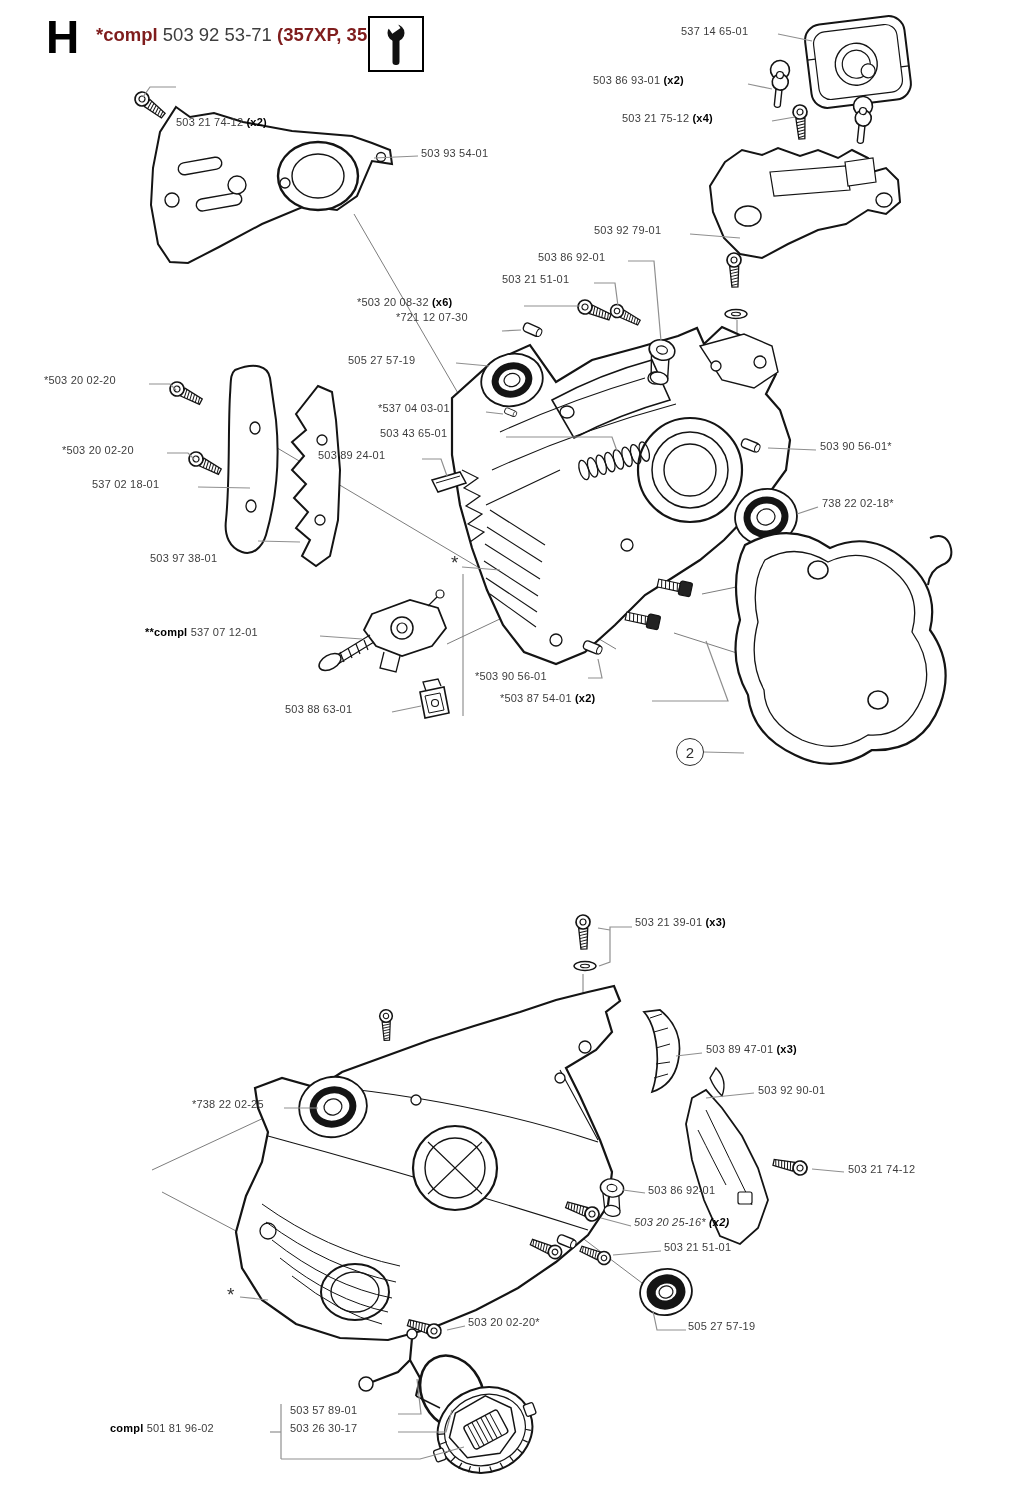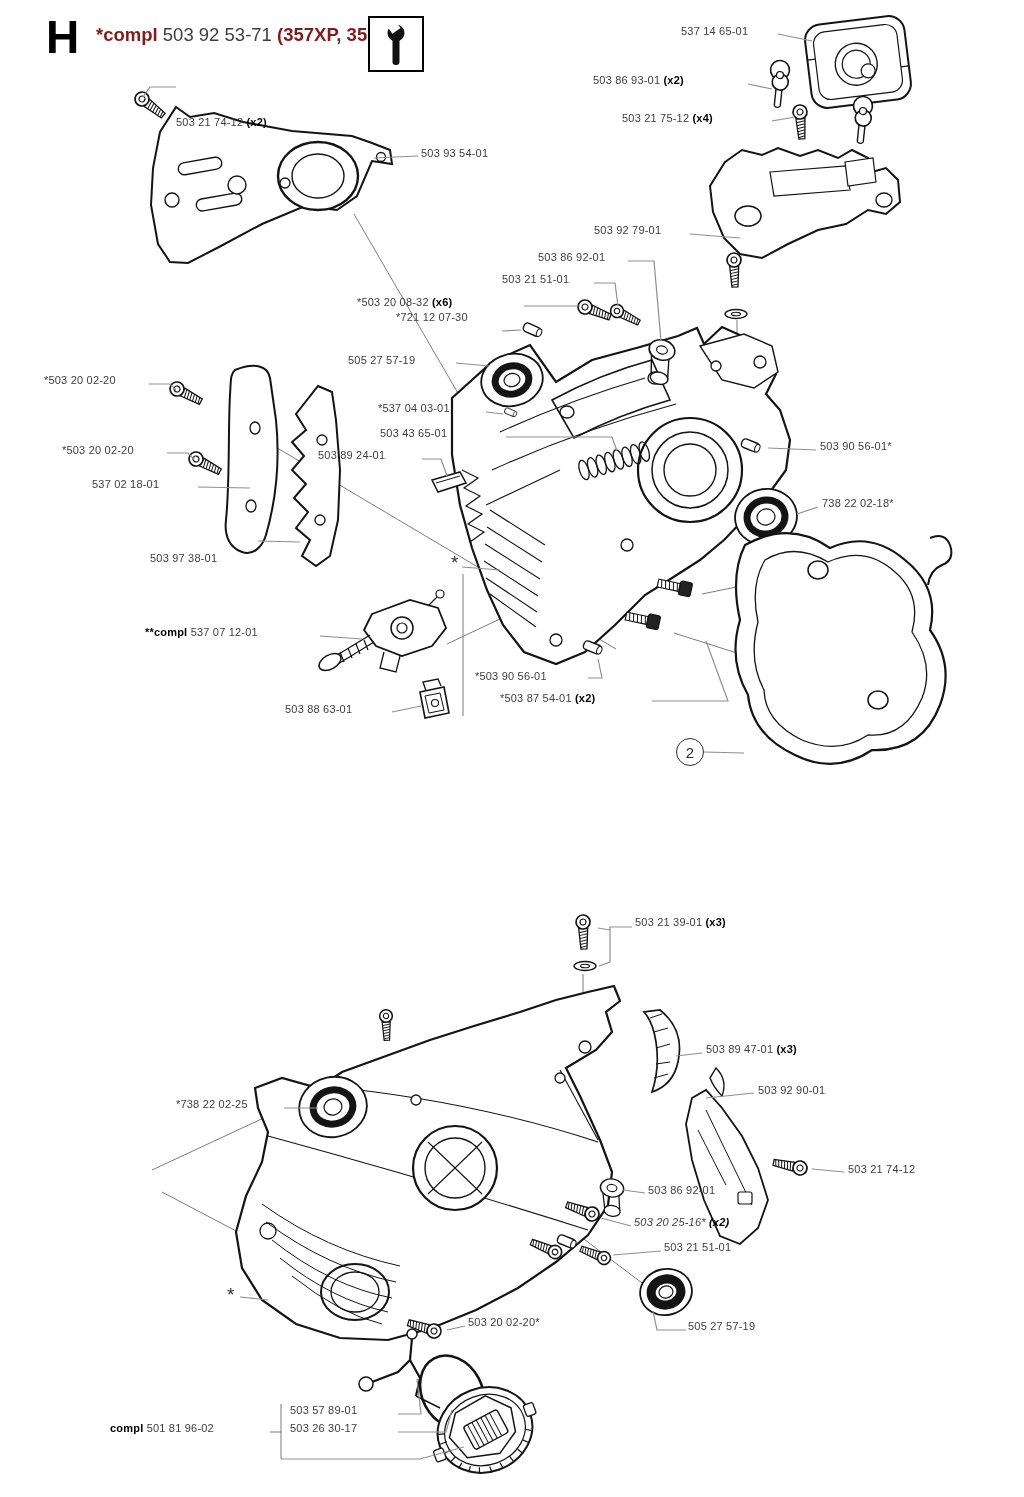--- a/index.html
+++ b/index.html
@@ -366,21 +366,21 @@
       <div class="label" style="left: 820px; top: 440px;"><span>503 90 56-01*</span></div>
       <div class="label" style="left: 822px; top: 497px;"><span>738 22 02-18*</span></div>
       <div class="label star" style="left: 451px; top: 553px;"><span>*</span></div>
       <div class="label" style="left: 145px; top: 626px;"><b>**compl </b><span>537 07 12-01</span></div>
       <div class="label" style="left: 285px; top: 703px;"><span>503 88 63-01</span></div>
       <div class="label" style="left: 475px; top: 670px;"><span>*503 90 56-01</span></div>
       <div class="label" style="left: 500px; top: 692px;"><span>*503 87 54-01 </span><b>(x2)</b></div>
       <div class="label" style="left: 635px; top: 916px;"><span>503 21 39-01 </span><b>(x3)</b></div>
       <div class="label" style="left: 706px; top: 1043px;"><span>503 89 47-01 </span><b>(x3)</b></div>
       <div class="label" style="left: 758px; top: 1084px;"><span>503 92 90-01</span></div>
-      <div class="label" style="left: 176px; top: 1098px;"><span>*738 22 02-25</span></div>
+      <div class="label" style="left: 192px; top: 1098px;"><span>*738 22 02-25</span></div>
       <div class="label" style="left: 848px; top: 1163px;"><span>503 21 74-12</span></div>
       <div class="label" style="left: 648px; top: 1184px;"><span>503 86 92-01</span></div>
       <div class="label" style="left: 634px; top: 1216px; font-style: italic;"><span>503 20 25-16* </span><b>(x2)</b></div>
       <div class="label" style="left: 664px; top: 1241px;"><span>503 21 51-01</span></div>
       <div class="label" style="left: 468px; top: 1316px;"><span>503 20 02-20*</span></div>
       <div class="label" style="left: 688px; top: 1320px;"><span>505 27 57-19</span></div>
       <div class="label star" style="left: 227px; top: 1285px;"><span>*</span></div>
       <div class="label" style="left: 290px; top: 1404px;"><span>503 57 89-01</span></div>
       <div class="label" style="left: 290px; top: 1422px;"><span>503 26 30-17</span></div>
       <div class="label" style="left: 110px; top: 1422px;"><b>compl </b><span>501 81 96-02</span></div>

